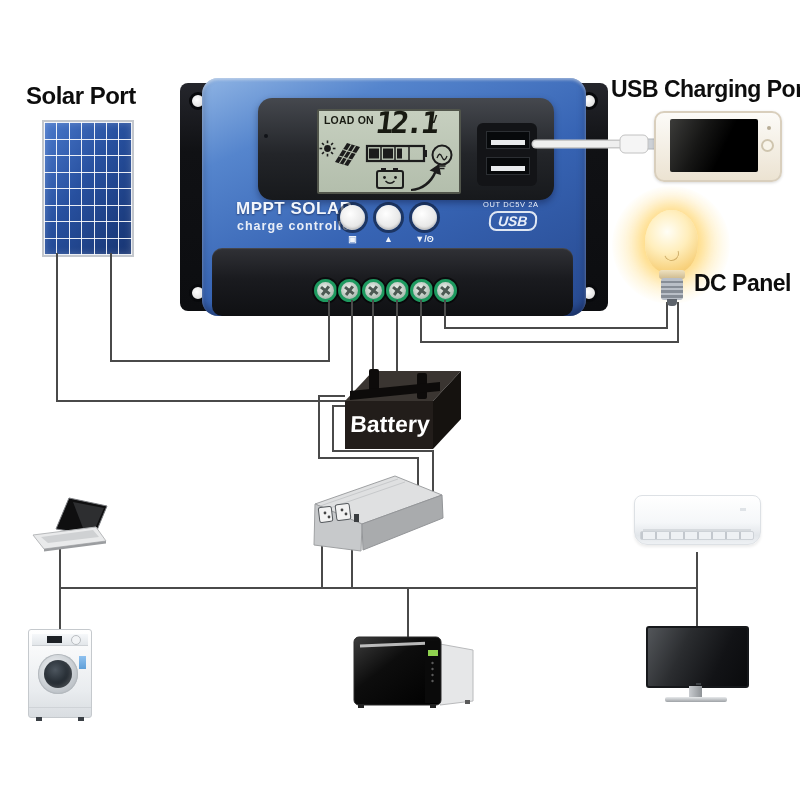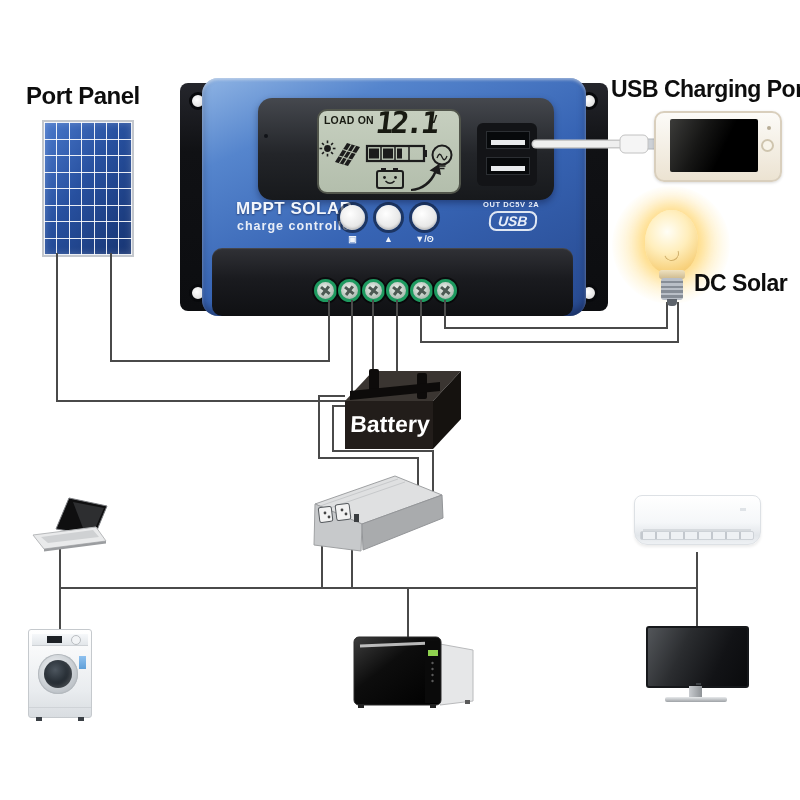--- a/index.html
+++ b/index.html
@@ -33,21 +33,21 @@
   .screw.top{top:9px}.screw.bot{bottom:9px}
   .body{position:absolute;left:22px;top:0;width:384px;height:238px;border-radius:16px;
         background:linear-gradient(155deg,#8fb4e4 0%,#5585cd 22%,#3764b4 55%,#27498f 100%);
         box-shadow:inset 0 2px 3px rgba(255,255,255,.45), inset 0 -5px 9px rgba(0,0,20,.35)}
   .housing{position:absolute;left:78px;top:20px;width:296px;height:102px;border-radius:14px;
            background:linear-gradient(180deg,#45484e,#232529 55%,#17191c);
            box-shadow:0 3px 7px rgba(0,0,30,.35)}
   .led{position:absolute;left:84px;top:56px;width:4px;height:4px;border-radius:50%;background:#111318}
 
   .lcd{position:absolute;left:137px;top:31px;width:140px;height:81px;border:2px solid #51554b;
-       border-radius:10px;background:linear-gradient(180deg,#c6cfbf,#b3beac);color:#181a12}
+       border-radius:2px;background:linear-gradient(180deg,#c6cfbf,#b3beac);color:#181a12}
   .lcd .status{position:absolute;left:5px;top:3px;font-size:10.5px;font-weight:bold;letter-spacing:.2px}
   .lcd .volt{position:absolute;left:57px;top:-6px;font-family:"DejaVu Sans Mono",monospace;
              font-size:30px;font-weight:bold;letter-spacing:-3px;transform:skewX(-7deg)}
   .lcd .unit{position:absolute;left:111px;top:2px;font-size:11px;font-weight:bold}
   .lcd svg{position:absolute;left:0;top:0}
 
   .usbsock{position:absolute;left:297px;top:45px;width:60px;height:63px;border-radius:6px;background:#131417}
   .port{position:absolute;left:9px;width:42px;height:16px;background:#07090b;border:1px solid #2c2f33}
   .port.p1{top:8px}.port.p2{top:34px}
   .port::after{content:"";position:absolute;left:4px;right:4px;bottom:3px;height:5px;background:#e8eaec}
@@ -58,21 +58,21 @@
           letter-spacing:1px;white-space:nowrap}
 
   .btn{position:absolute;top:127px;width:25px;height:25px;border-radius:50%;
        background:radial-gradient(circle at 40% 35%,#ffffff,#e4e4e4 70%,#cfcfcf);
        box-shadow:0 0 0 3px rgba(8,16,34,.55), inset 0 -2px 2px rgba(0,0,0,.15)}
   .b1{left:160px}.b2{left:196px}.b3{left:232px}
   .bglyph{position:absolute;top:156px;width:29px;text-align:center;font-size:9px;
           font-weight:bold;color:#eef3fa}
   .g1{left:158px}.g2{left:194px}.g3{left:230px}
 
-  .usbout{position:absolute;left:303px;top:122px;font-size:7.5px;font-weight:bold;color:#eaf0fa;
+  .usbout{position:absolute;left:303px;top:122px;font-size:7.5px;font-weight:normal;color:#eaf0fa;
           letter-spacing:.6px;white-space:nowrap}
   .usblogo{position:absolute;left:309px;top:133px;font-size:14px;font-weight:bold;font-style:italic;
            color:#e8eef9;border:2px solid #dfe7f3;border-radius:8px;padding:0 7px;transform:skewX(-4deg)}
 
   .cover{position:absolute;left:32px;top:170px;width:361px;height:68px;border-radius:10px;
          background:linear-gradient(180deg,#303136,#1a1b1f 45%,#0f1013);
          box-shadow:inset 0 1px 1px rgba(255,255,255,.12)}
   .term{position:absolute;top:201px;width:17px;height:17px;border-radius:50%;
         border:3px solid #1d9a5f;box-shadow:0 0 0 2px rgba(0,0,0,.55);
         background:radial-gradient(circle at 45% 40%,#f0f4ef,#b9c6bd 60%,#90a298)}
@@ -358,18 +358,18 @@
   <div class="monitor"></div>
   <div class="m-neck"></div>
   <div class="m-base"></div>
 
   <div class="ac">
     <div class="ac-led"></div>
     <div class="ac-flap"></div>
     <div class="ac-vent"></div>
   </div>
 
-  <div class="lbl lbl-solar">Port Panel</div>
+  <div class="lbl lbl-solar">Solar Port</div>
   <div class="lbl lbl-usb">USB Charging Port</div>
-  <div class="lbl lbl-dc">DC Solar</div>
+  <div class="lbl lbl-dc">DC Panel</div>
   <div class="lbl lbl-battery">Battery</div>
 
 </div>
 
 </body></html>

